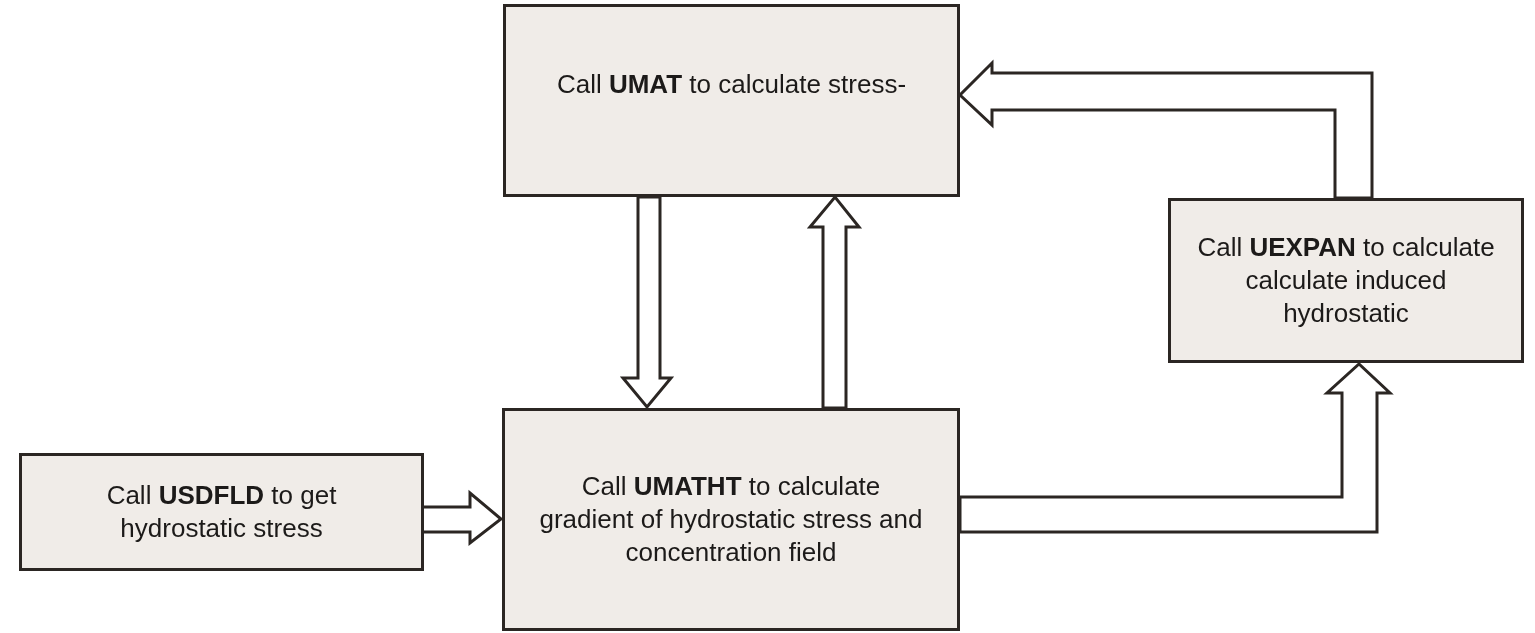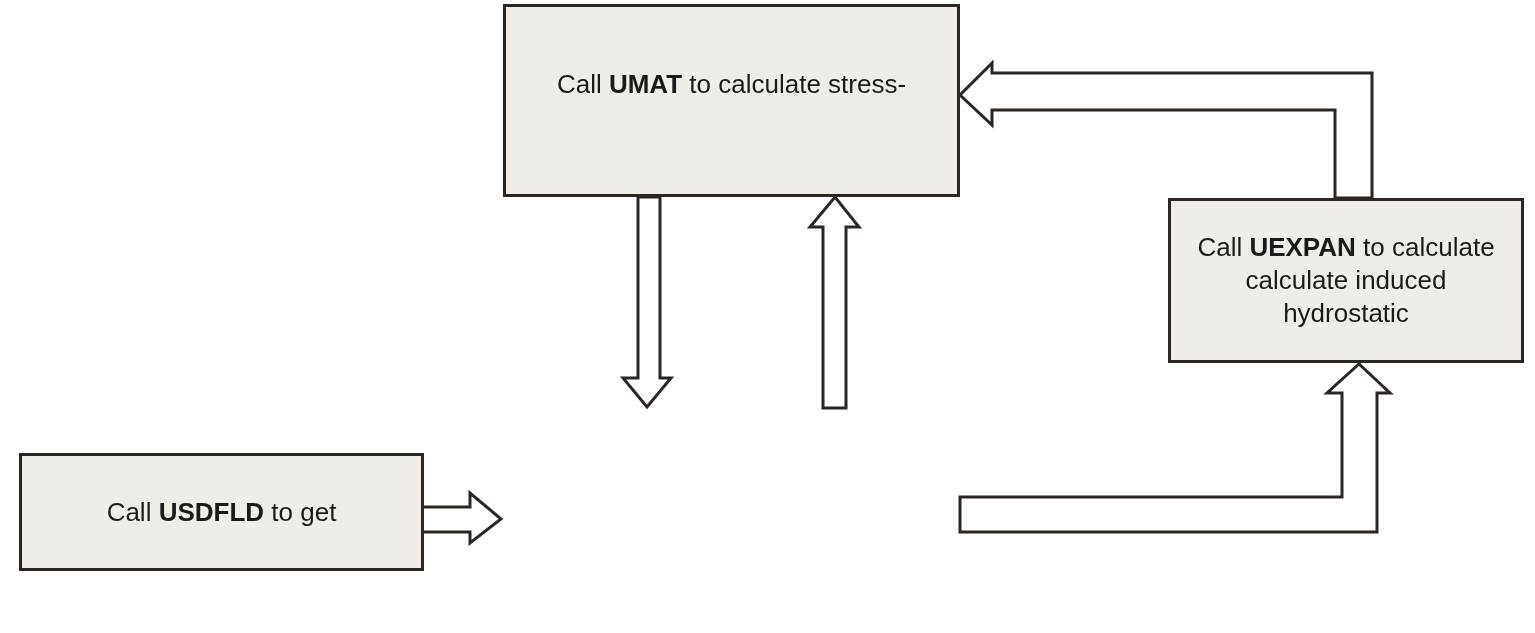--- a/index.html
+++ b/index.html
@@ -79,20 +79,28 @@
   </div>
 
   <div class="node" id="node-uexpan">
     <div class="node-text">
       <span>Call </span><b>UEXPAN</b><span> to calculate</span><br>
       <span>calculate induced</span><br>
       <span>hydrostatic</span>
     </div>
   </div>
 
+  <div class="node" id="node-umatht">
+    <div class="node-text">
+      <span>Call </span><b>UMATHT</b><span> to calculate</span><br>
+      <span>gradient of hydrostatic stress and</span><br>
+      <span>concentration field</span>
+    </div>
+  </div>
 
   <div class="node" id="node-usdfld">
     <div class="node-text">
       <span>Call </span><b>USDFLD</b><span> to get</span><br>
+      <span>hydrostatic stress</span>
     </div>
   </div>
 
 </div>
 
 </body></html>

